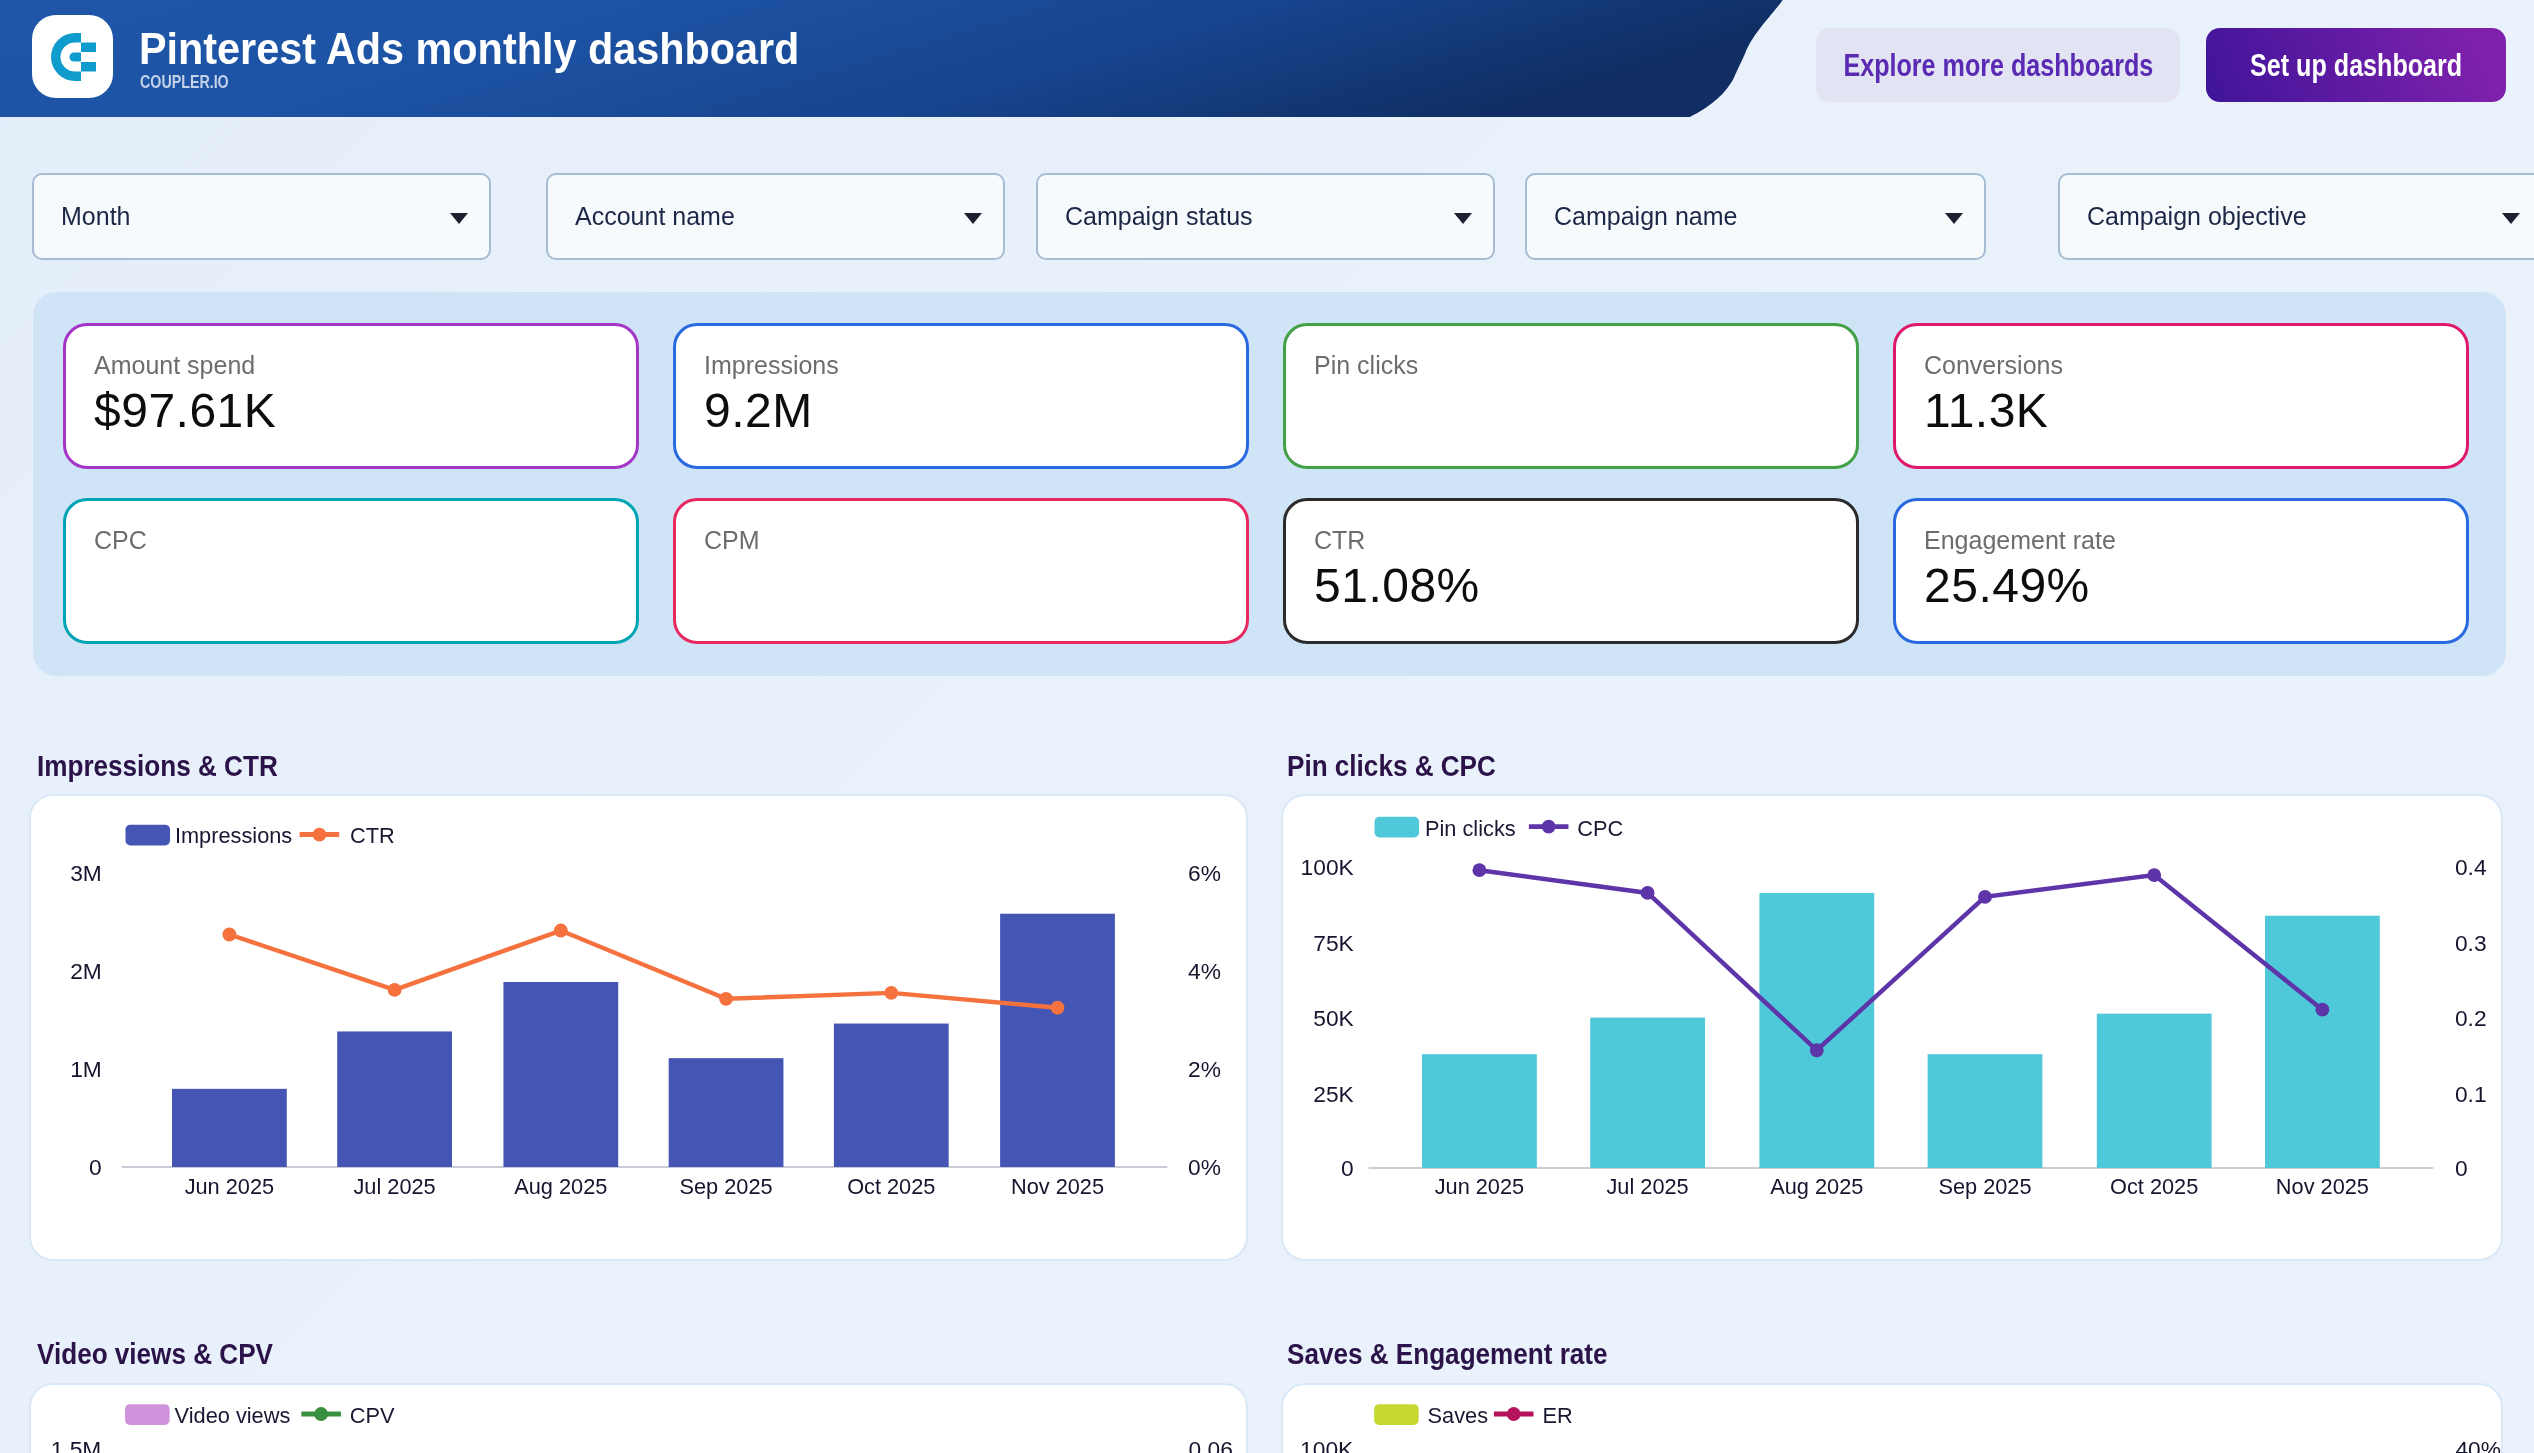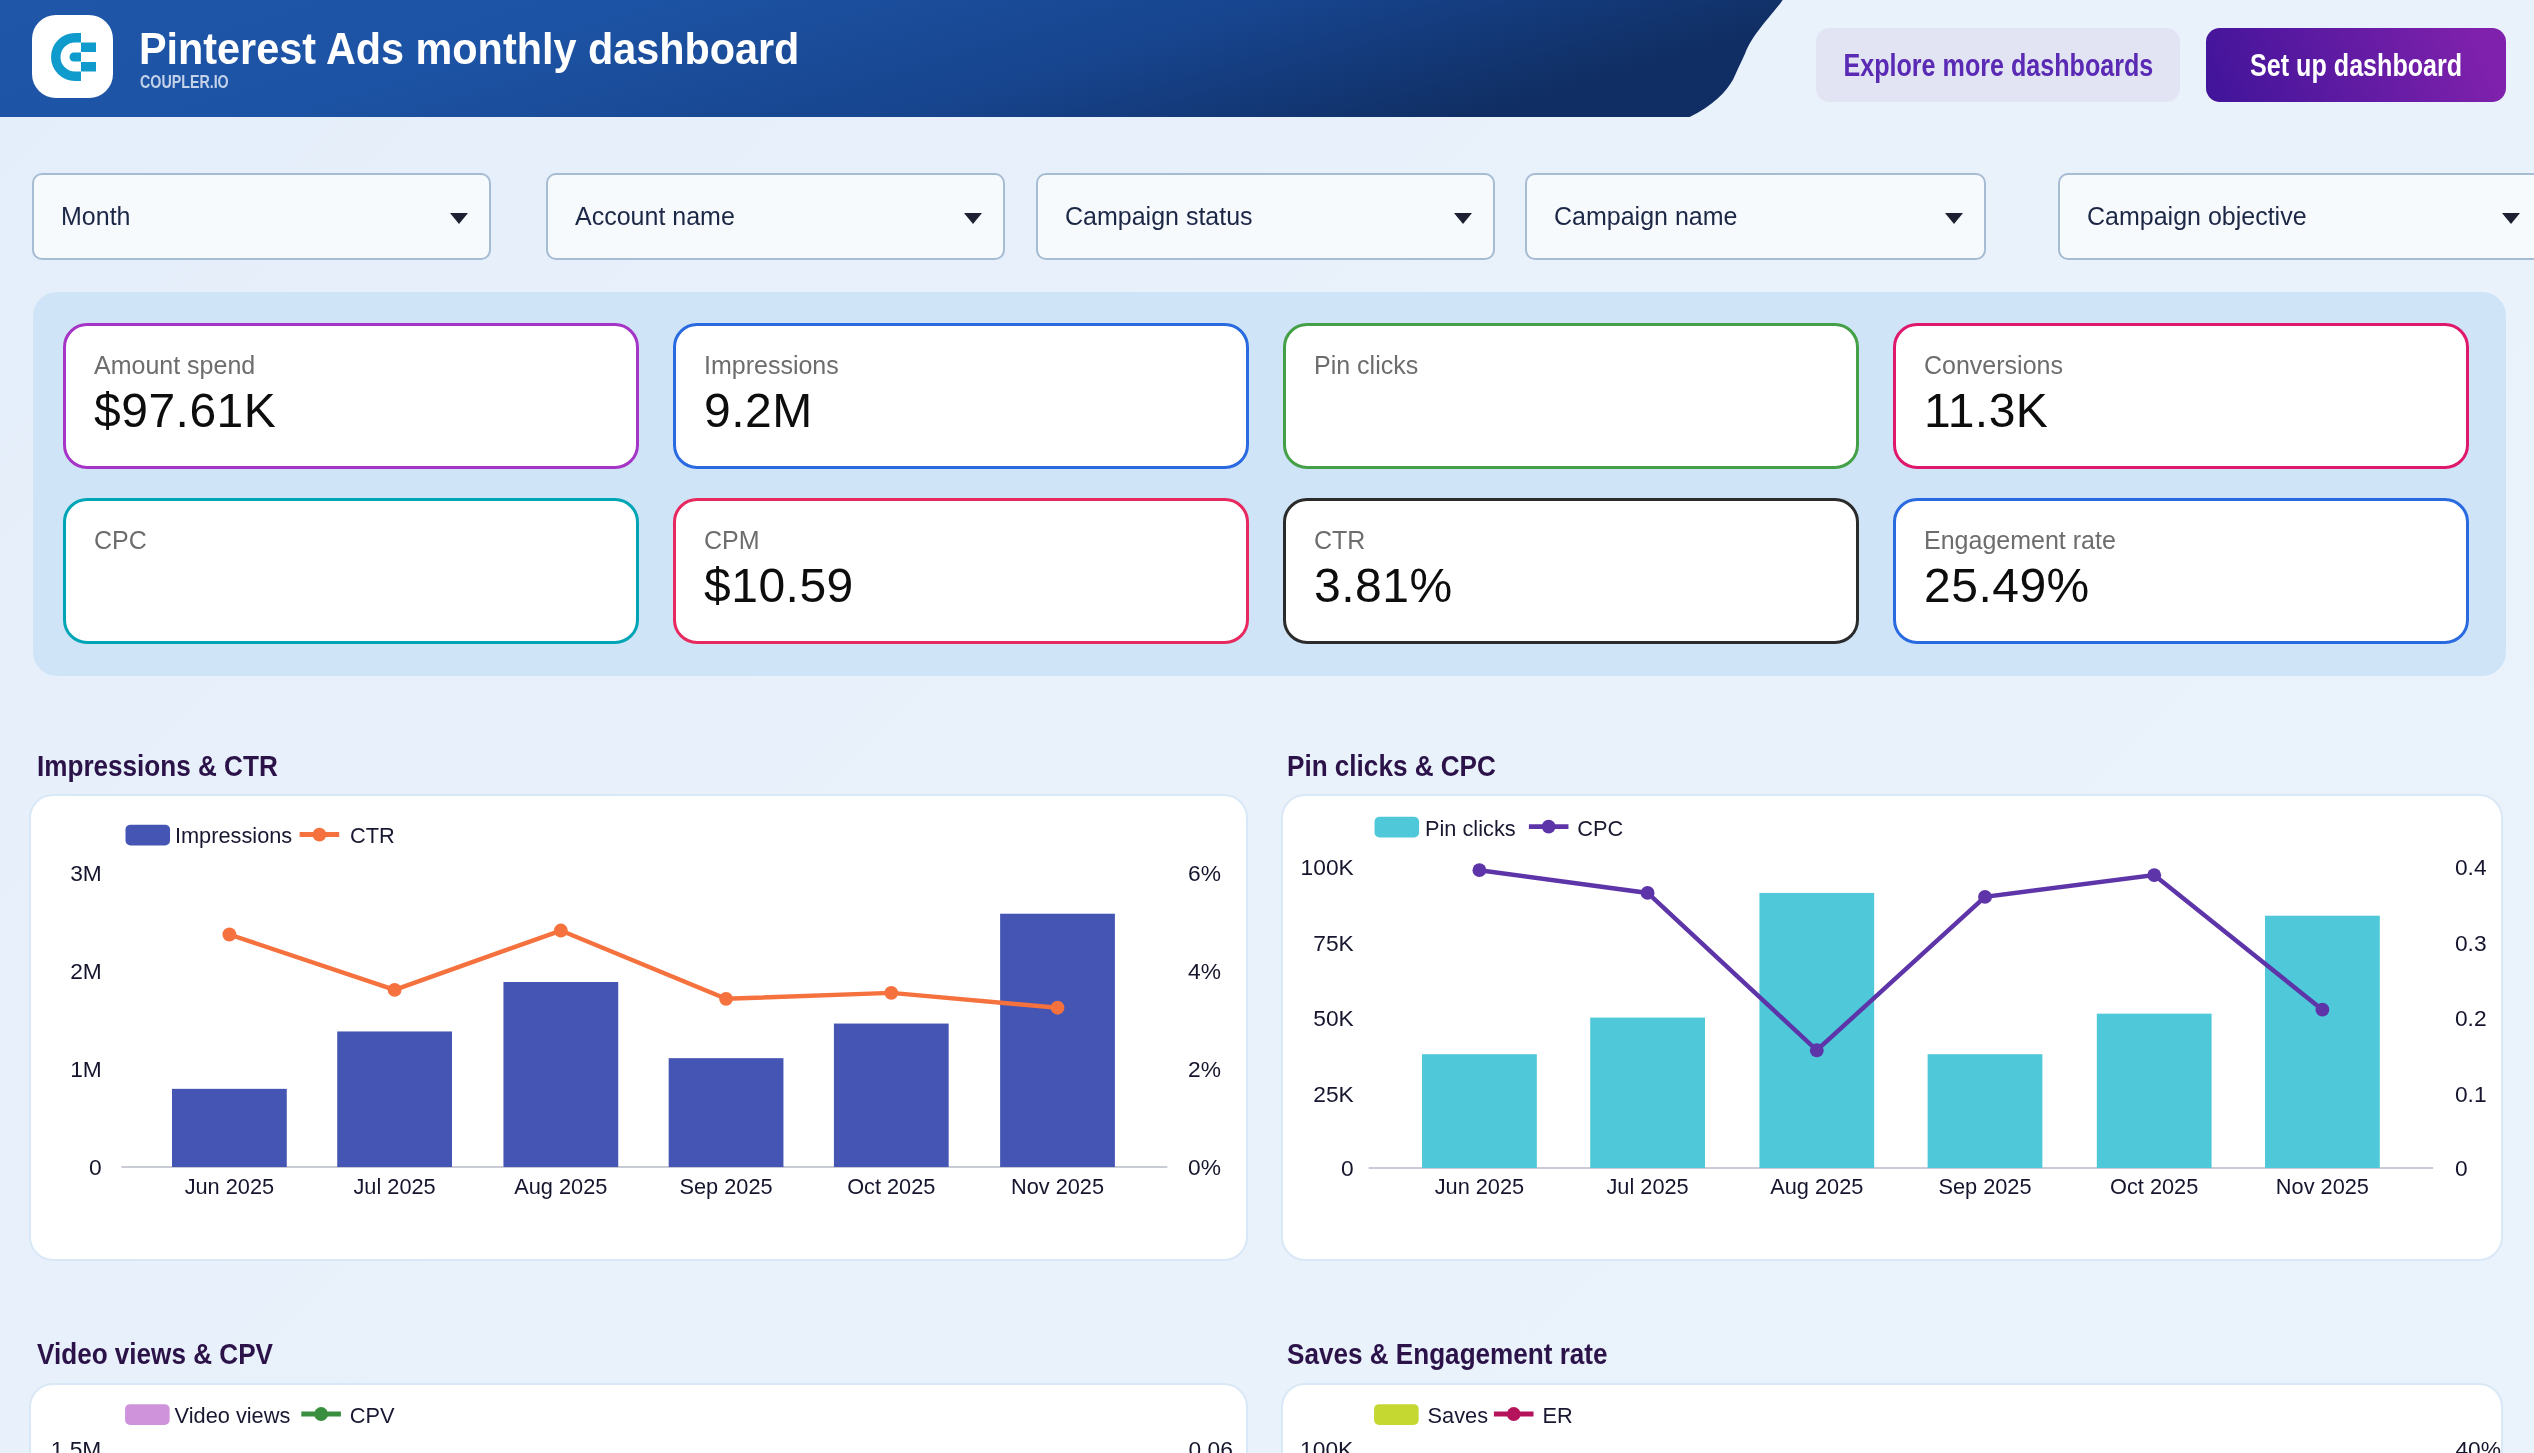--- a/index.html
+++ b/index.html
@@ -86,25 +86,24 @@
   </div>
 <div class="abs mcard" style="left:1893px;top:323px;border-color:#e0186c;">
     <div class="mlabel">Conversions</div>
     <div class="mvalue">11.3K</div>
   </div>
 <div class="abs mcard" style="left:63px;top:498px;border-color:#00a5b5;">
     <div class="mlabel">CPC</div>
   </div>
 <div class="abs mcard" style="left:673px;top:498px;border-color:#e8295f;">
     <div class="mlabel">CPM</div>
-    <div class="mvalue">$10.59</div>
   </div>
 <div class="abs mcard" style="left:1283px;top:498px;border-color:#2b2b2b;">
     <div class="mlabel">CTR</div>
-    <div class="mvalue">3.81%</div>
+    <div class="mvalue">51.08%</div>
   </div>
 <div class="abs mcard" style="left:1893px;top:498px;border-color:#2a6ae0;">
     <div class="mlabel">Engagement rate</div>
     <div class="mvalue">25.49%</div>
   </div>
 
 <div class="abs stitle" style="left:37px;top:752px;">Impressions &amp; CTR</div>
 <div class="abs stitle" style="left:1287px;top:752px;">Pin clicks &amp; CPC</div>
 <div class="abs stitle" style="left:37px;top:1340px;">Video views &amp; CPV</div>
 <div class="abs stitle" style="left:1287px;top:1340px;">Saves &amp; Engagement rate</div>

